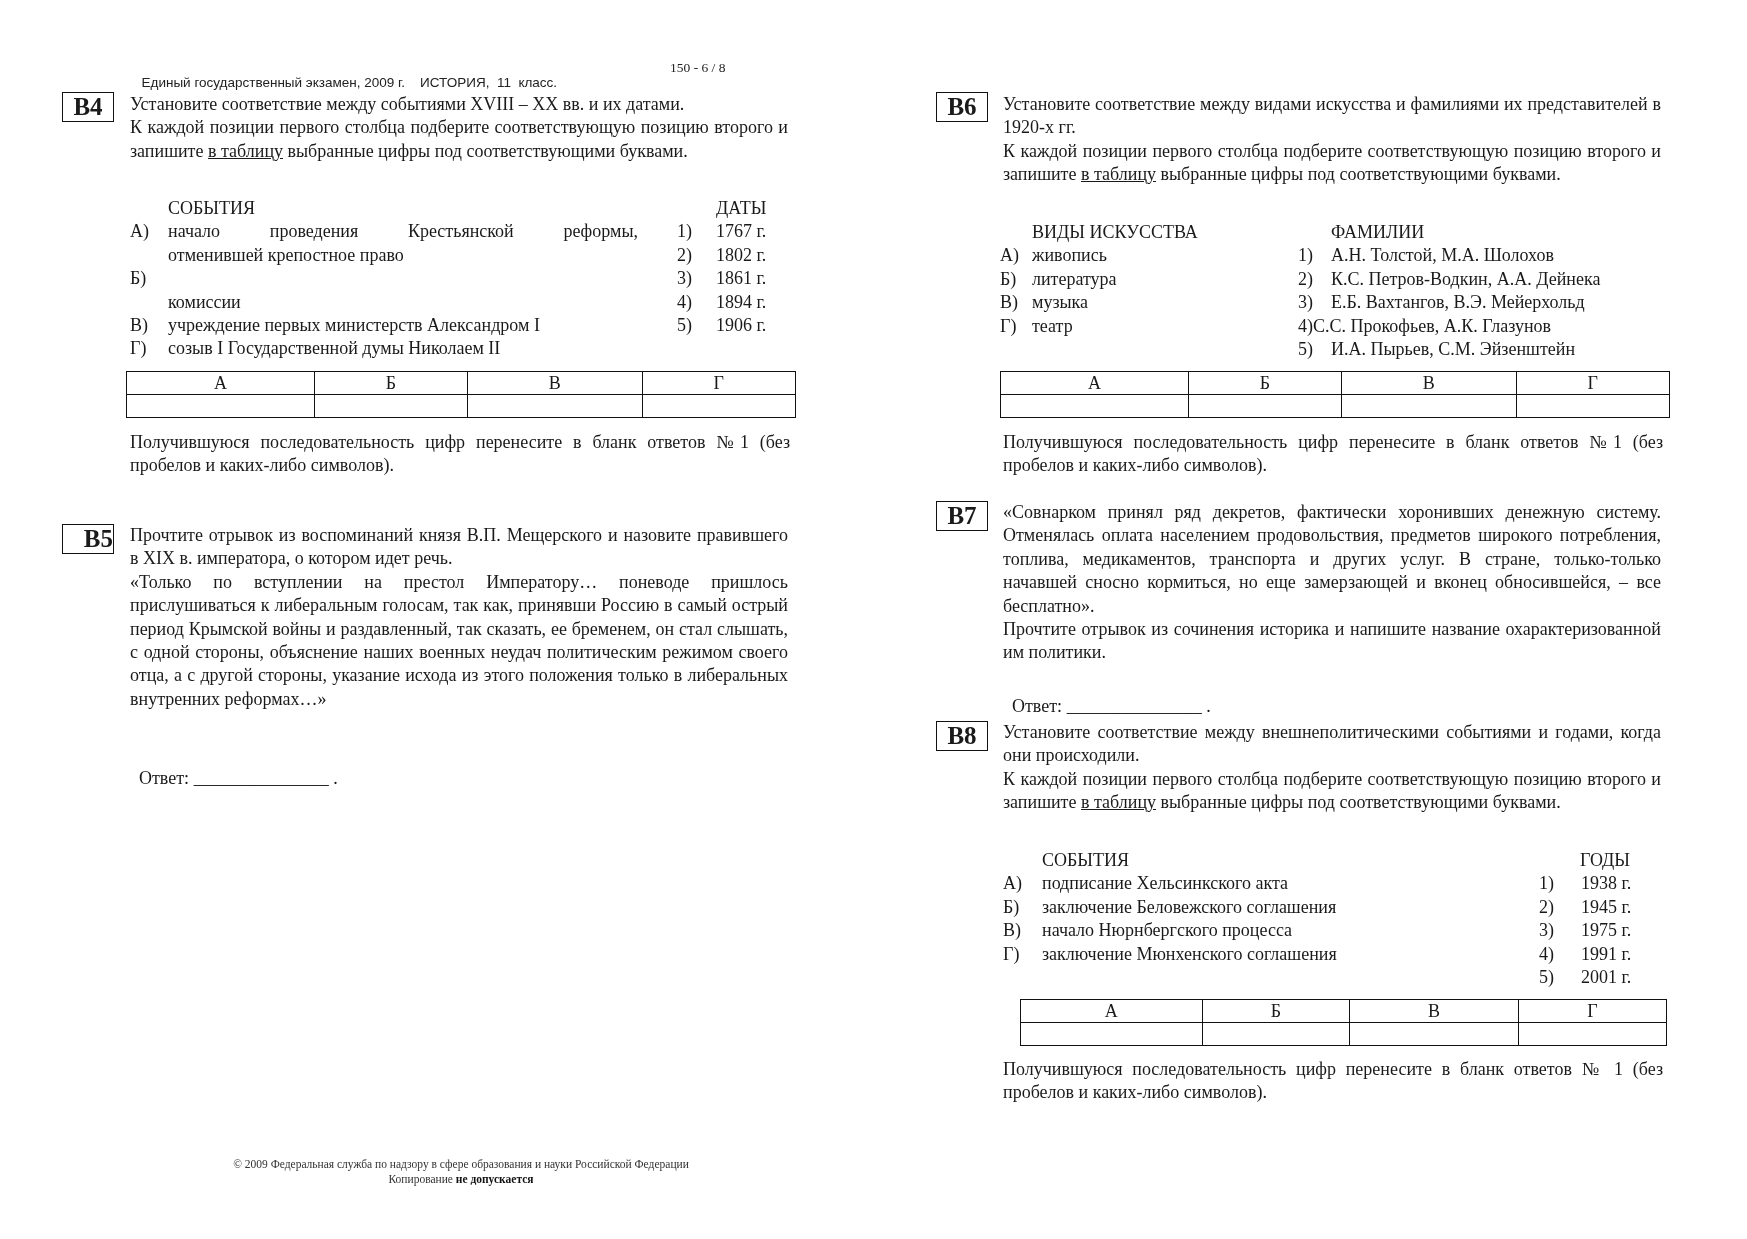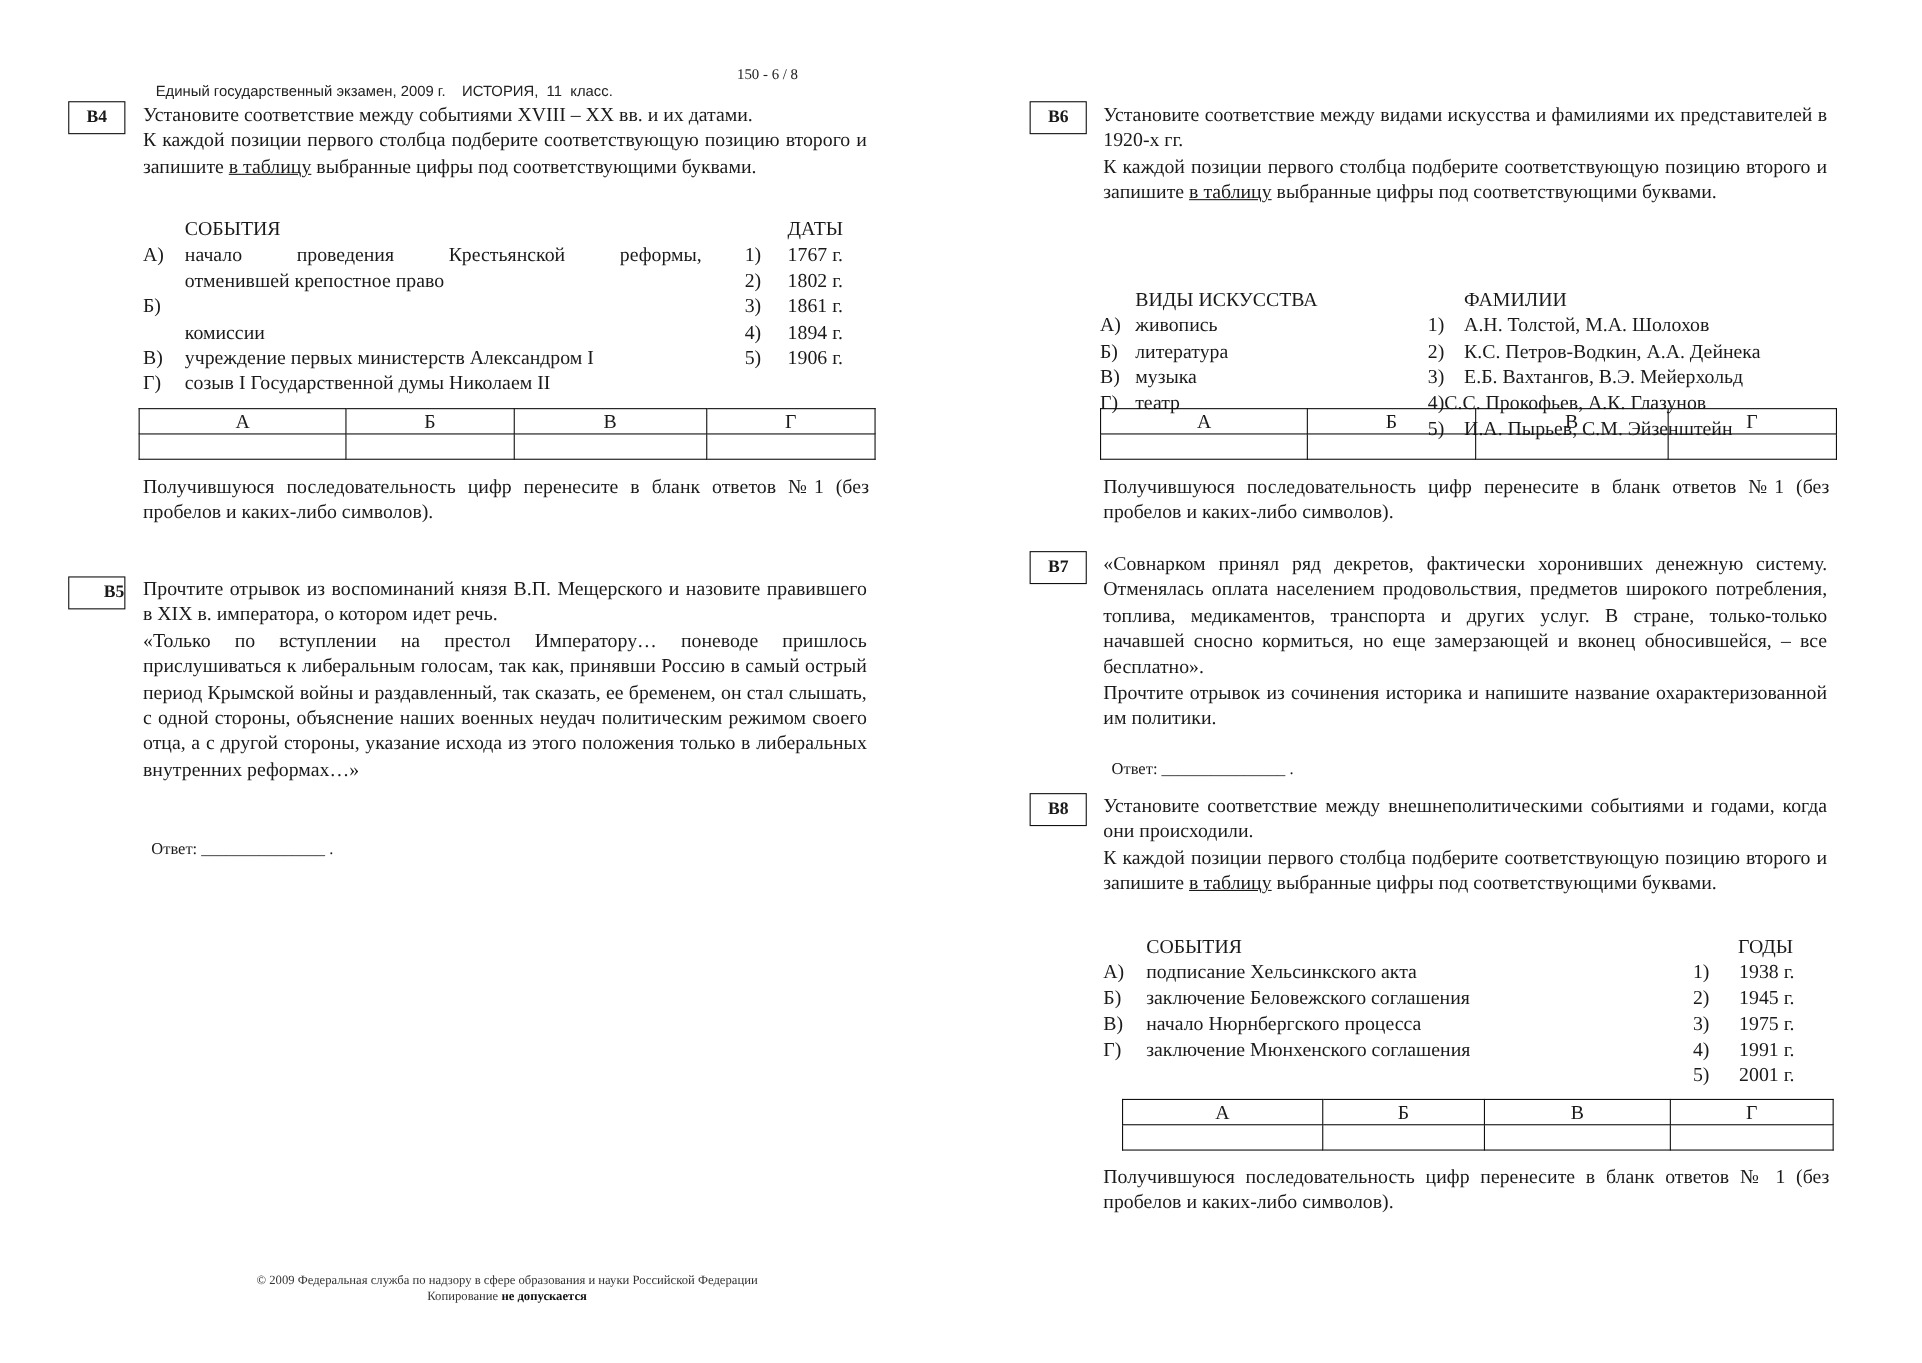--- a/index.html
+++ b/index.html
@@ -1,30 +1,30 @@
 <!DOCTYPE html>
 <html><head>
 <meta charset="utf-8">
 <style>
   html, body { margin:0; padding:0; background:#ffffff; }
   body { width:1747px; height:1239px; position:relative; overflow:hidden;
          font-family:"Liberation Serif", serif; color:#1a1a1a; }
   .header { position:absolute; left:134px; top:60px; font-family:"Liberation Sans", sans-serif; font-size:13.5px; color:#222; white-space:pre; }
   .header .pg { position:absolute; left:536px; top:0; font-family:"Liberation Serif", serif; font-size:13.5px; }
   .qlabel { position:absolute; width:52px; height:30px; border:1.5px solid #111; box-sizing:border-box;
-            font-weight:bold; font-size:16px; text-align:center; line-height:27px; }
+            font-weight:bold; font-size:25px; text-align:center; line-height:27px; }
   .block { position:absolute; font-size:18px; line-height:23.4px; }
   .block p { margin:0; text-align:justify; }
   .u { text-decoration:underline; }
   .row { position:relative; height:23.4px; white-space:nowrap; }
   .mark { position:absolute; left:0; }
   .txt { position:absolute; }
   table.ans { border-collapse:collapse; position:absolute; font-size:18px; }
   table.ans td { border:1.5px solid #111; text-align:center; height:22px; padding:0; }
-  .answer { position:absolute; font-size:15px; white-space:pre; }
+  .answer { position:absolute; font-size:18px; white-space:pre; }
   .footer { position:absolute; left:196px; top:1157px; width:530px; text-align:center; font-size:11.5px; line-height:15px; color:#333; }
   .footer b { color:#111; }
 </style>
 </head>
 <body>
 
 <div class="header">
   <span>Единый государственный экзамен, 2009 г.    ИСТОРИЯ,  11  класс.</span>
   <span class="pg">150 - 6 / 8</span>
 </div>
@@ -98,21 +98,21 @@
 </div>
 <div class="answer" style="left:130px;top:747px;">
   <span>Ответ:</span><span> _______________ .</span>
 </div>
 
 <div class="qlabel" style="left:936px;top:92px;">B6</div>
 <div class="block" style="left:1003px;top:93px;width:658px;">
   <p>Установите соответствие между видами искусства и фамилиями их представителей в 1920-х гг.</p>
   <p><span>К каждой позиции первого столбца подберите соответствующую позицию второго и запишите </span><span class="u">в таблицу</span><span> выбранные цифры под соответствующими буквами.</span></p>
 </div>
-<div class="block" style="left:1000px;top:221px;width:660px;margin-top:40px;">
+<div class="block" style="left:1000px;top:221px;width:660px;">
   <div class="row">
       <span class="txt" style="left:32px">ВИДЫ ИСКУССТВА</span>
       <span class="txt" style="left:331px">ФАМИЛИИ</span>
     </div>
   <div class="row">
       <span class="mark">А)</span>
       <span class="txt" style="left:32px">живопись</span>
       <span class="txt" style="left:298px">1)</span>
       <span class="txt" style="left:331px">А.Н. Толстой, М.А. Шолохов</span>
     </div>

